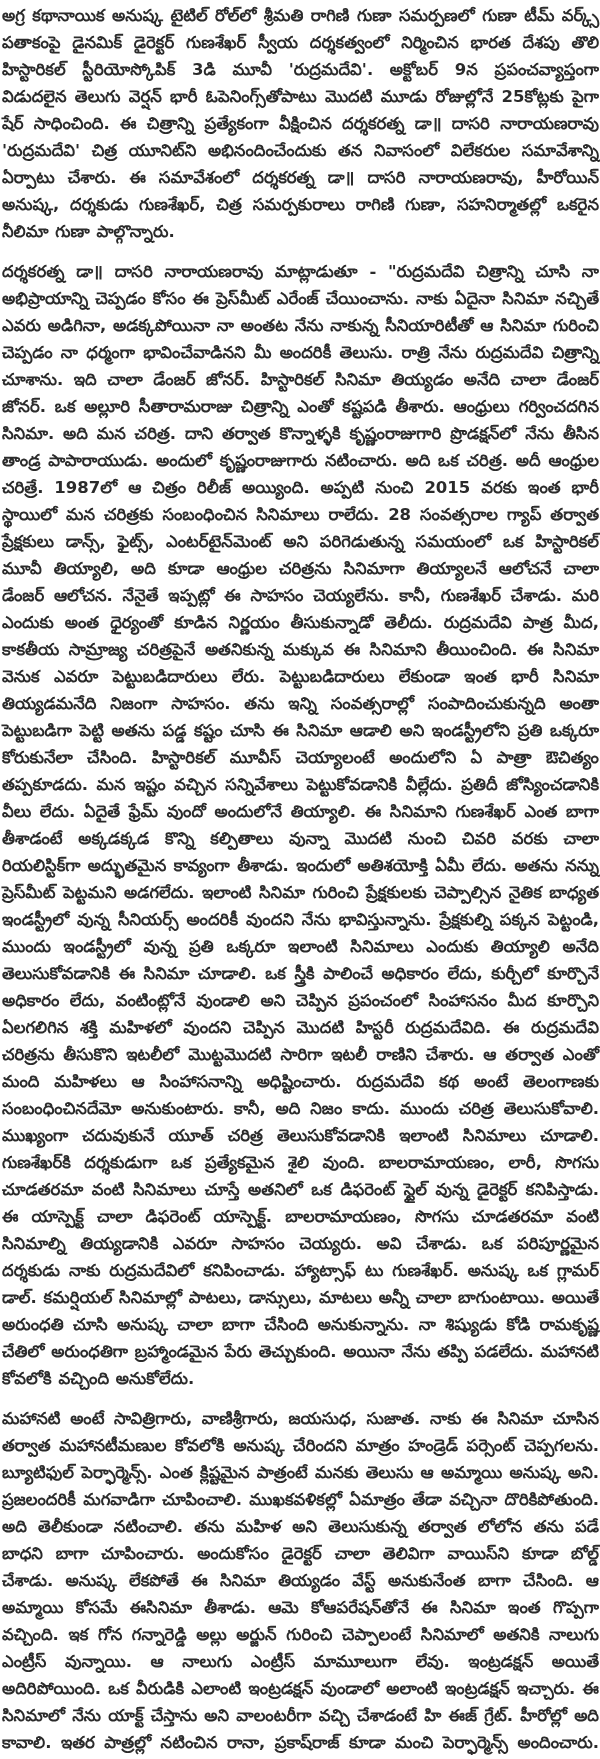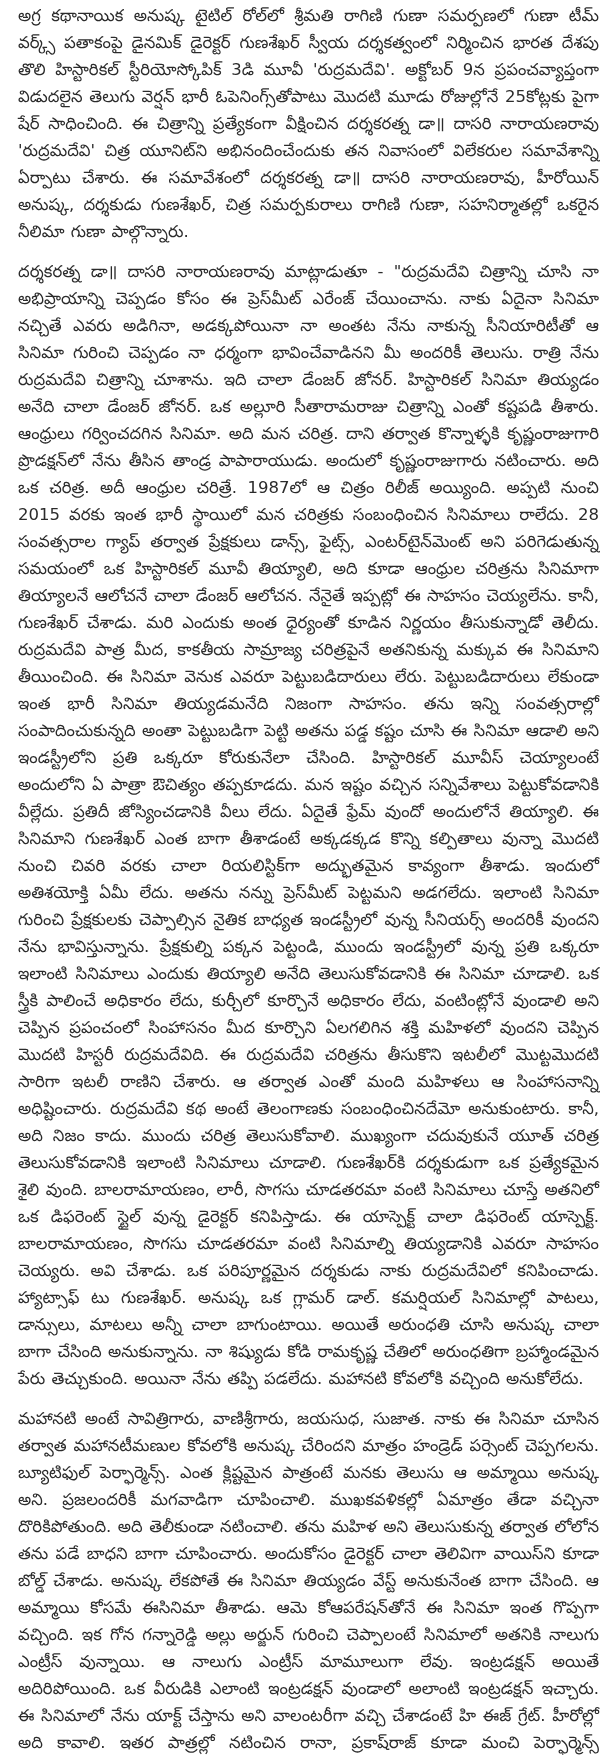--- a/index.html
+++ b/index.html
@@ -11,26 +11,27 @@
       width: 600px;
       font-family: "DejaVu Sans", "Liberation Sans", sans-serif;
     }
     .article {
       width: 600px;
       box-sizing: border-box;
       padding: 2px 1px 6px 2px;
       background: #ffffff;
     }
     .article p {
-      margin: 0 0 13px 16px;
+      margin: 0 0 13px 0;
       color: #2b2b2b;
       font-size: 16.5px;
       line-height: 27px;
       text-align: justify;
       word-spacing: 1px;
+      font-weight: bold;
       -webkit-font-smoothing: antialiased;
     }
     .article p:last-child {
       margin-bottom: 0;
     }
   </style>
 </head>
 <body>
 
 <article class="article">

